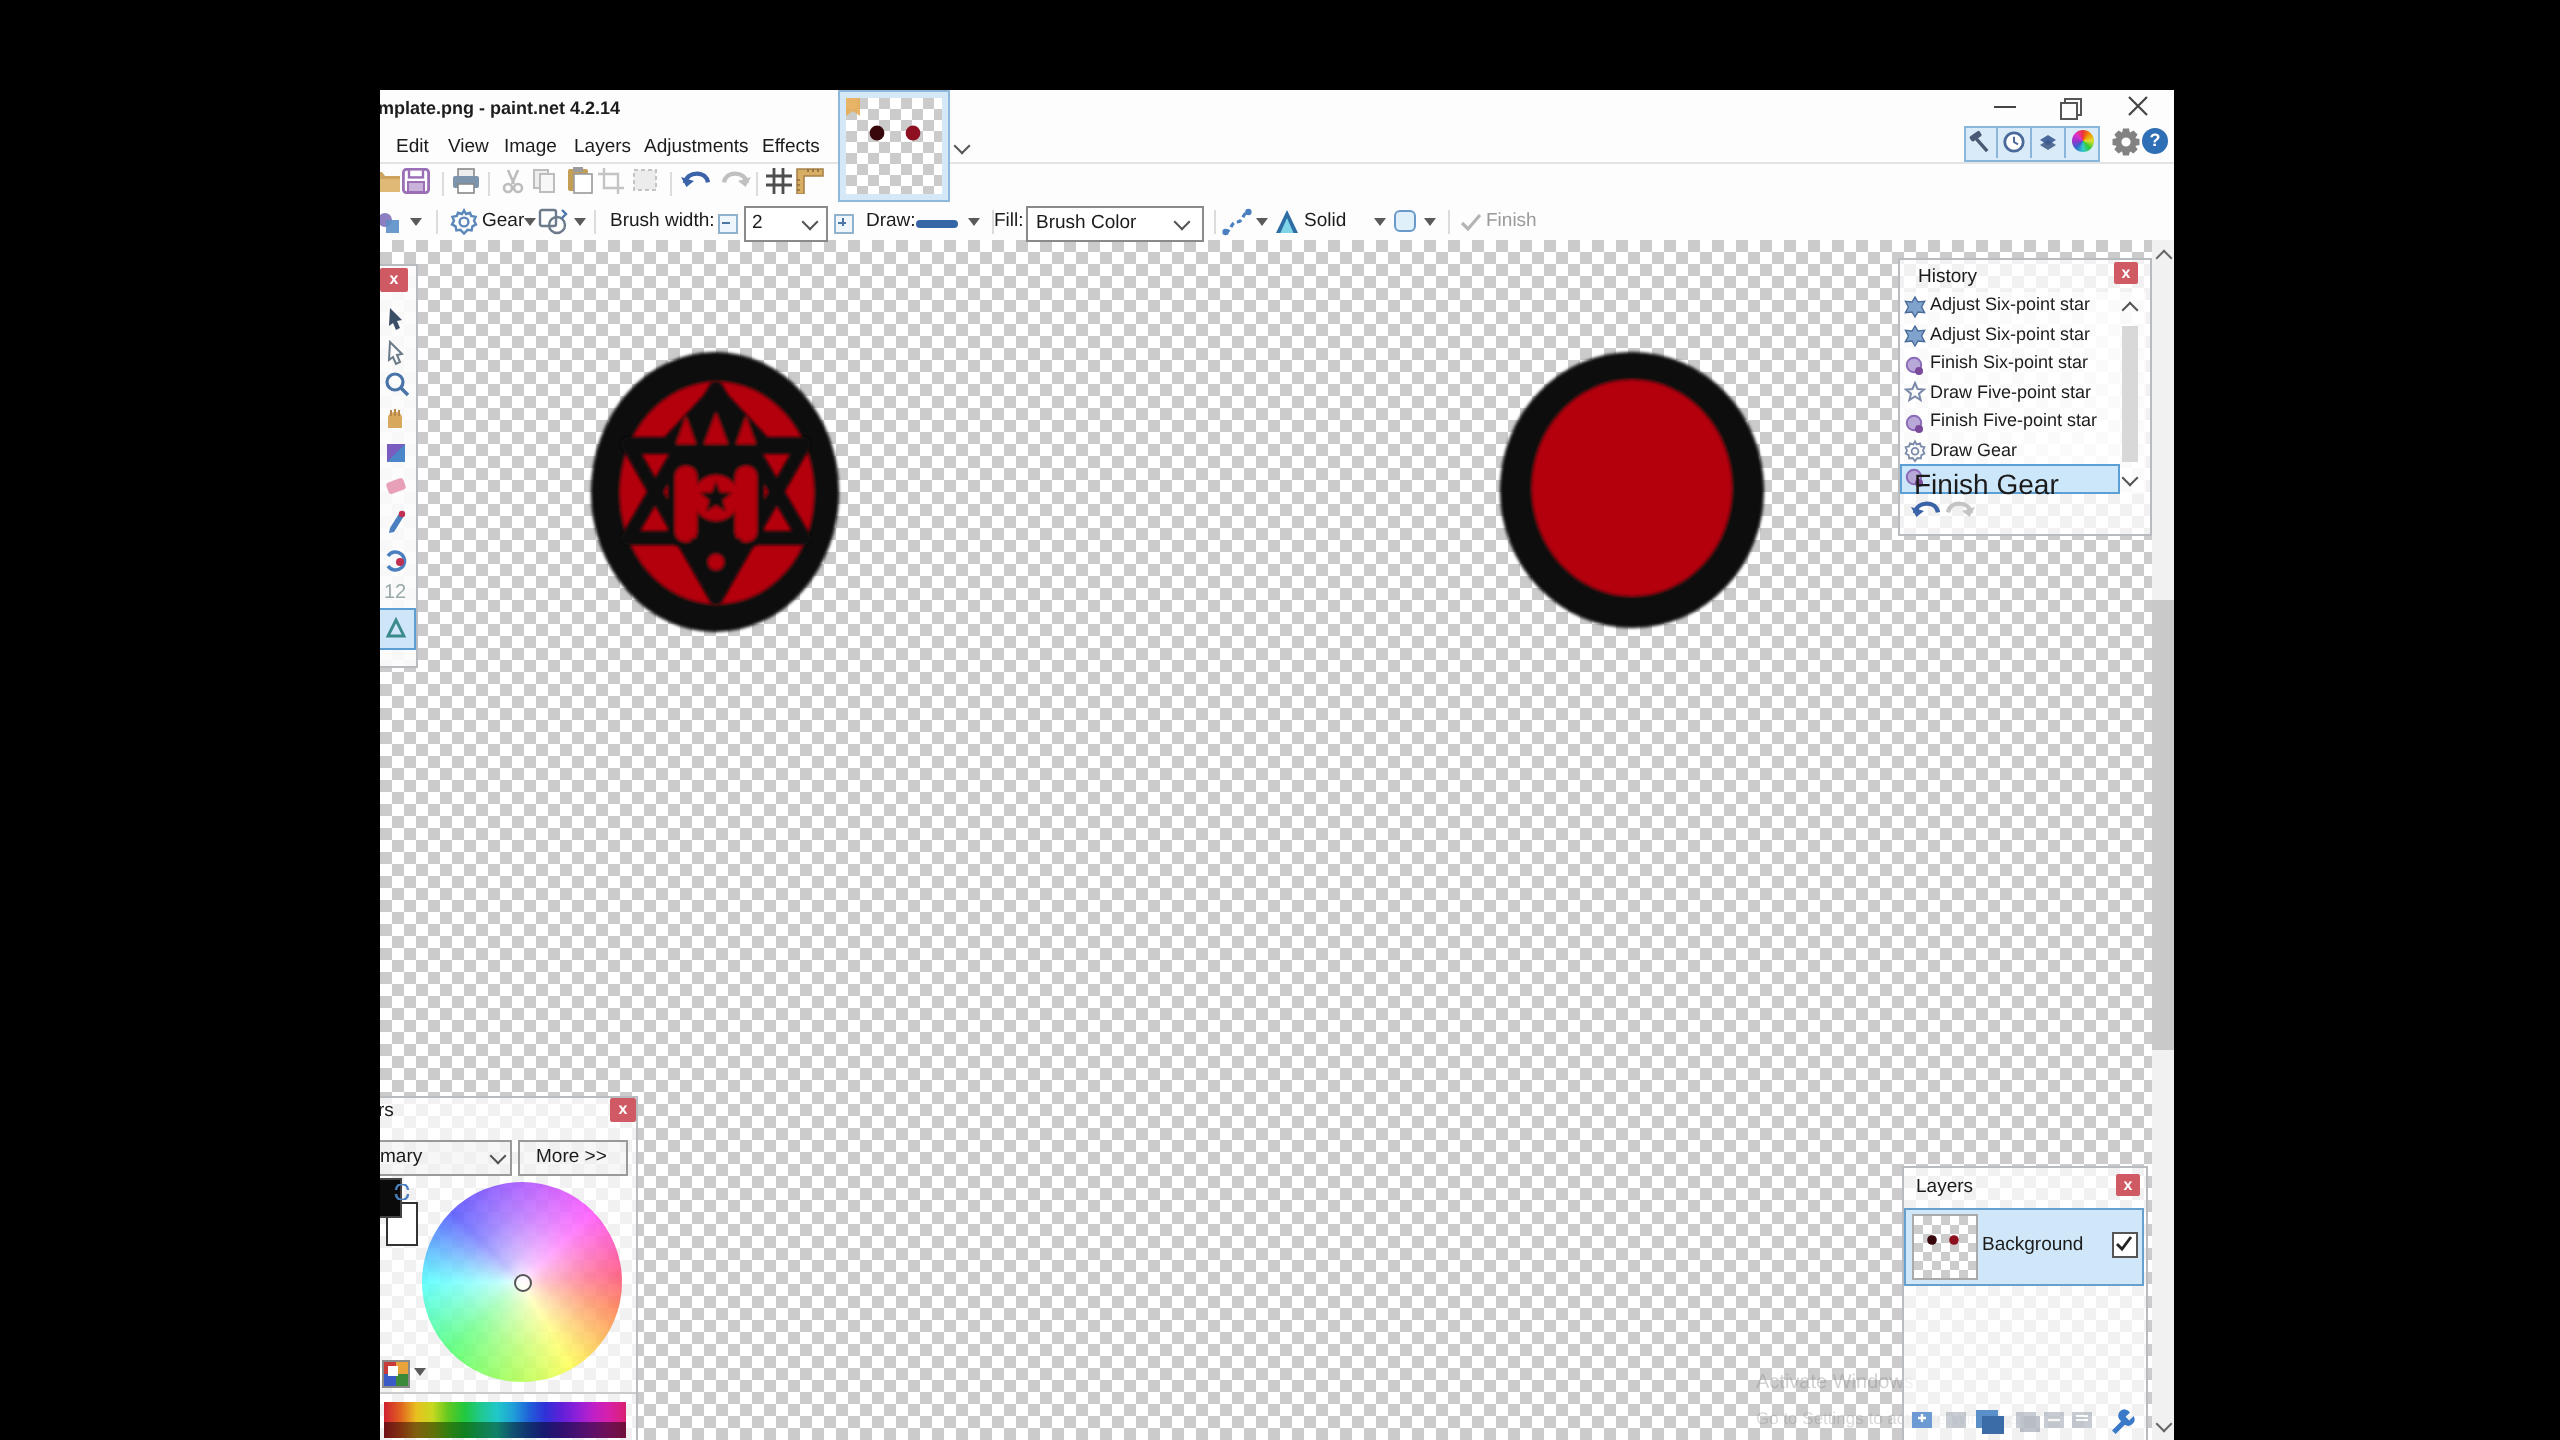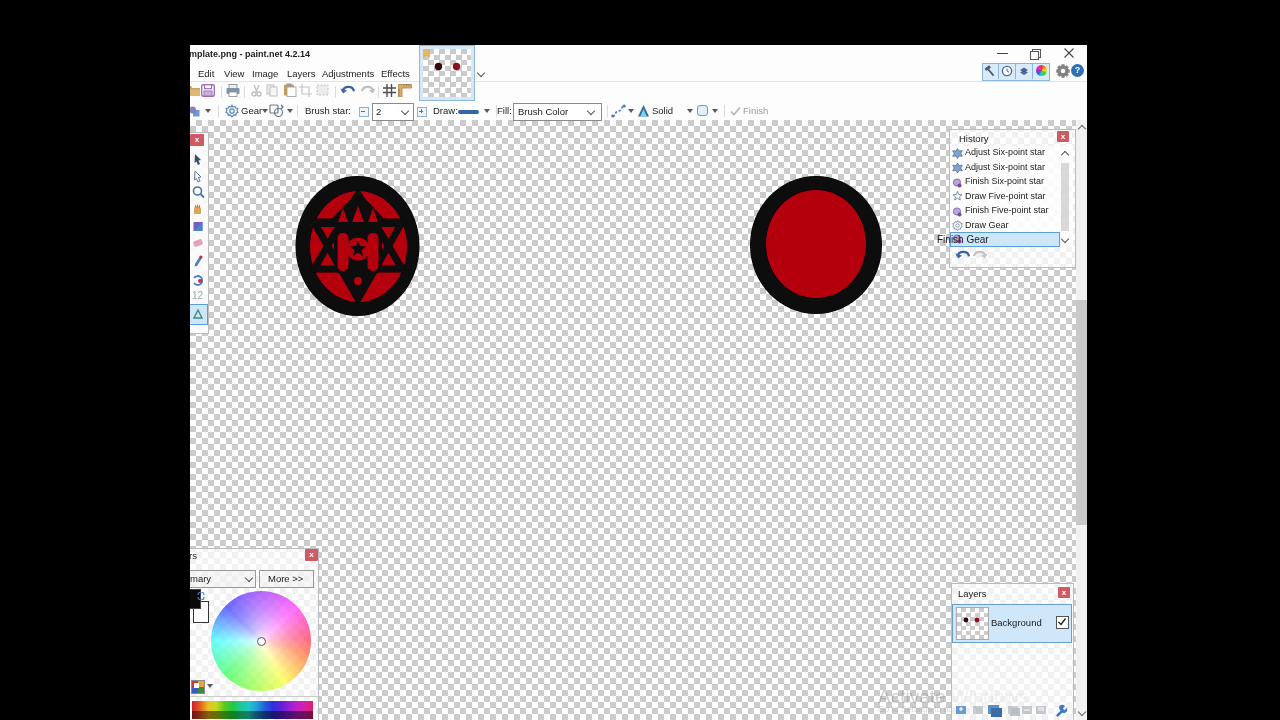--- a/index.html
+++ b/index.html
@@ -51,21 +51,21 @@
   <ellipse cx="816" cy="245" rx="66" ry="69" fill="#070707"></ellipse>
   <ellipse cx="816" cy="244" rx="50" ry="54" fill="#b4010f"></ellipse>
   </g>
   <defs>
       <filter id="soft" x="-10%" y="-10%" width="120%" height="120%">
         <feGaussianBlur stdDeviation="0.7"></feGaussianBlur>
       </filter>
     </defs>
 </svg>
 
-<div class="t" style="left:878px;top:686px;font-size:19px;color:rgba(135,135,135,0.38);">Activate Windows</div>
+<div class="t" style="left:878px;top:686px;font-size:10px;color:rgba(135,135,135,0.38);">Activate Windows</div>
 <div class="t" style="left:878px;top:704px;font-size:8.5px;color:rgba(135,135,135,0.32);">Go to Settings to activate Windows.</div>
 
 <div class="abs" style="left:1076px;top:120px;width:11px;height:600px;background:#f1f1f1;"></div>
 <div class="abs" style="left:1076px;top:300px;width:11px;height:225px;background:#c9c9c9;"></div>
 <div class="chev" style="left:1079px;top:126px;transform:rotate(-135deg);border-color:#666;"></div>
 <div class="chev" style="left:1079px;top:709px;border-color:#666;"></div>
 
 <div class="abs" style="left:190px;top:45px;width:897px;height:75px;background:#fdfdfd;"></div>
 <div class="t" style="left:189px;top:49px;color:#1c1c1c;font-size:9px;font-weight:bold;">mplate.png - paint.net 4.2.14</div>
 
@@ -190,21 +190,21 @@
   </svg>
 <div class="t" style="left:241px;top:105px;">Gear</div>
 <div class="dn" style="left:262px;top:109px;"></div>
 <svg class="abs" style="left:269px;top:104px;" width="15" height="14" viewBox="0 0 15 14">
     <rect x="1" y="1" width="8" height="8" rx="1" fill="none" stroke="#6b7b8b" stroke-width="1.2"></rect>
     <circle cx="9.5" cy="8.5" r="4" fill="none" stroke="#6b7b8b" stroke-width="1.2"></circle>
     <path d="M12 1 L14 3 L12 5" fill="none" stroke="#4a74a8" stroke-width="1.2"></path>
   </svg>
 <div class="dn" style="left:287px;top:109px;"></div>
 <div class="sep" style="left:297px;top:105px;"></div>
-<div class="t" style="left:305px;top:105px;">Brush star:</div>
+<div class="t" style="left:305px;top:105px;">Brush width:</div>
 <div class="abs" style="left:359px;top:107px;width:8px;height:8px;border:1px solid #8fb2cf;background:#eef5fb;"></div>
 <div class="abs" style="left:361px;top:110.5px;width:4px;height:1px;background:#4a74a8;"></div>
 <div class="abs" style="left:372px;top:103px;width:40px;height:16px;background:#fff;border:1px solid #8a8a8a;"></div>
 <div class="t" style="left:376px;top:106px;">2</div>
 <div class="chev" style="left:402px;top:108px;"></div>
 <div class="abs" style="left:417px;top:107px;width:8px;height:8px;border:1px solid #8fb2cf;background:#eef5fb;"></div>
 <div class="abs" style="left:419px;top:110.5px;width:4px;height:1px;background:#4a74a8;"></div>
 <div class="abs" style="left:420.5px;top:109px;width:1px;height:4px;background:#4a74a8;"></div>
 <div class="t" style="left:433px;top:105px;">Draw:</div>
 <div class="abs" style="left:458px;top:110px;width:21px;height:3.5px;background:#3465a4;border-radius:2px;"></div>
@@ -299,21 +299,21 @@
 <div class="t" style="left:965px;top:161.5px;font-size:9px;">Adjust Six-point star</div>
 <div class="t" style="left:965px;top:176px;font-size:9px;">Finish Six-point star</div>
 <div class="t" style="left:965px;top:190.5px;font-size:9px;">Draw Five-point star</div>
 <div class="t" style="left:965px;top:205px;font-size:9px;">Finish Five-point star</div>
 <div class="t" style="left:965px;top:219.5px;font-size:9px;">Draw Gear</div>
 <div class="abs" style="left:950px;top:231.5px;width:108px;height:13.5px;background:#cde7fa;border:1px solid #5c9fd4;"></div>
 <svg class="abs" style="left:952px;top:234px;" width="11" height="11" viewBox="0 0 11 11">
     <circle cx="5" cy="4.5" r="3.6" fill="#b8a8d8" stroke="#8a6ab8" stroke-width="1"></circle>
     <circle cx="7.5" cy="7.5" r="2" fill="#7a4a9a"></circle>
   </svg>
-<div class="t" style="left:937px;top:233.5px;font-size:10px;">Finish Gear</div>
+<div class="t" style="left:957px;top:233.5px;font-size:14px;">Finish Gear</div>
 
 <div class="chev" style="left:1062px;top:152px;transform:rotate(-135deg);"></div>
 <div class="abs" style="left:1061px;top:163px;width:8px;height:68px;background:#d8d8d8;"></div>
 <div class="chev" style="left:1062px;top:236px;"></div>
 
 <svg class="abs" style="left:955px;top:249px;" width="16" height="13" viewBox="0 0 16 13">
     <path d="M2.5 7.5 C3 4.5 5.5 2.8 8.5 2.8 C11.5 2.8 13.5 4.6 14 7.2" fill="none" stroke="#3b63a8" stroke-width="2.2"></path>
     <path d="M0.5 4.5 L3.2 9.5 L7 6.5 Z" fill="#3b63a8"></path>
   </svg>
 <svg class="abs" style="left:972px;top:249px;" width="16" height="13" viewBox="0 0 16 13">

